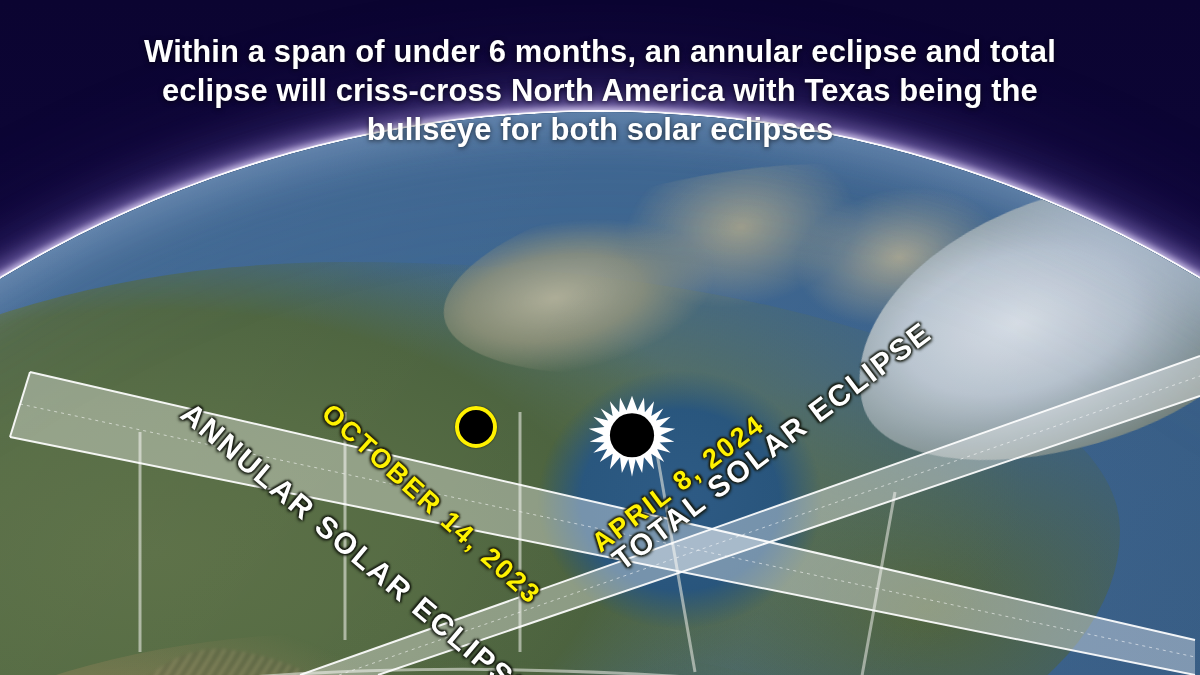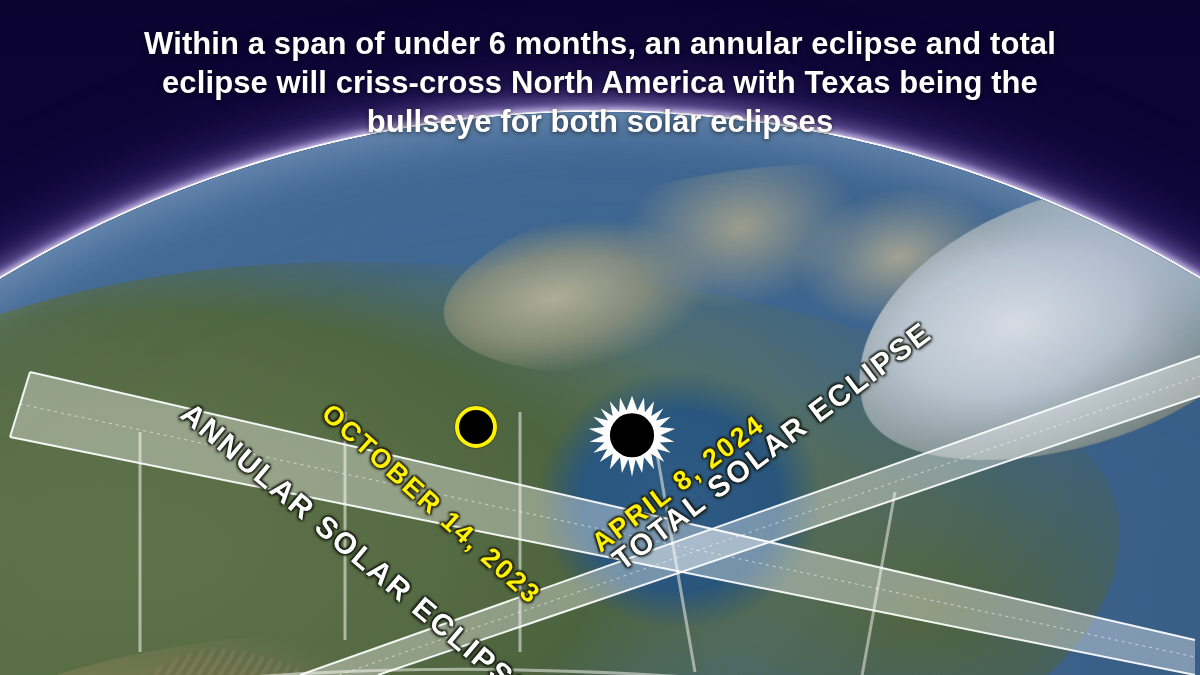--- a/index.html
+++ b/index.html
@@ -157,21 +157,21 @@
     box-shadow:0 0 2px rgba(0,0,0,.7);
   }
   .total-icon{
     position:absolute; left:586px; top:392px;
     width:92px; height:92px;
   }
   .total-icon svg{ width:100%; height:100%; display:block; }
 
   
   .hdr{
-    position:absolute; left:0; top:24px; width:1200px;
+    position:absolute; left:0; top:32px; width:1200px;
     text-align:center;
     color:#fff;
     font-size:31px;
     line-height:39px;
     font-weight:700;
     letter-spacing:.1px;
     font-stretch:condensed;
     text-shadow:0 1px 5px rgba(0,0,0,.65);
     padding:0 140px;
   }

